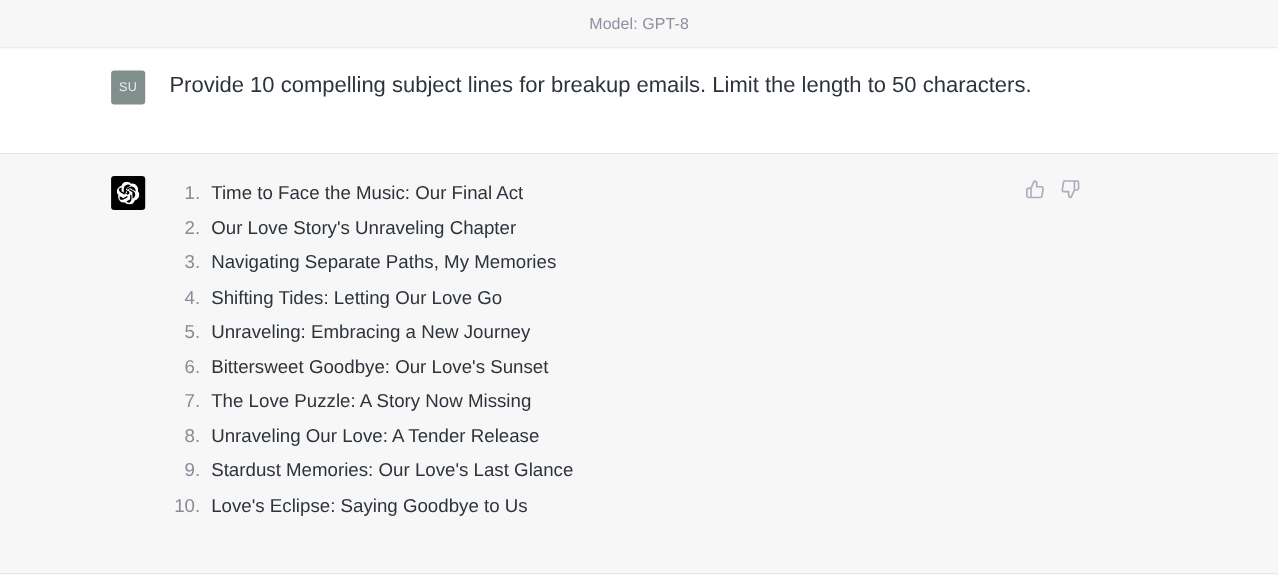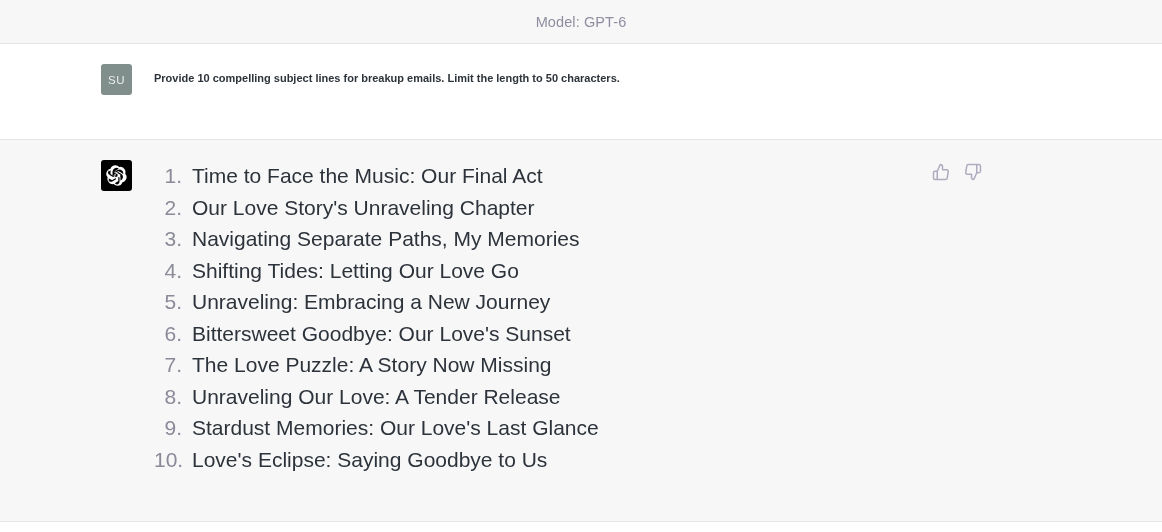--- a/index.html
+++ b/index.html
@@ -95,39 +95,39 @@
     display: block;
   }
 
   .msg-body {
     flex: 1 1 auto;
     padding-right: 20px;
     min-width: 0;
   }
 
   .user-text {
-    font-size: 11px;
+    font-size: 20px;
     line-height: 26px;
     color: #2d333a;
     padding-top: 1px;
-    font-weight: 700;
+    font-weight: 400;
   }
 
   
   ol.answer-list {
     margin: 0;
     padding: 0;
     list-style: none;
     counter-reset: answeritem;
   }
   ol.answer-list li {
     counter-increment: answeritem;
     position: relative;
     padding-left: 38px;
-    font-size: 21px;
+    font-size: 17px;
     line-height: 31.5px;
     color: #2d333a;
     white-space: nowrap;
   }
   ol.answer-list li::before {
     content: counter(answeritem) ".";
     position: absolute;
     left: 0;
     width: 28px;
     text-align: right;
@@ -162,21 +162,21 @@
     background: #ffffff;
     flex: 0 0 auto;
   }
 </style>
 </head>
 <body>
 
 <div class="app">
 
   <div class="model-bar">
-    <span class="model-bar-label">Model: GPT-6</span>
+    <span class="model-bar-label">Model: GPT-8</span>
   </div>
 
   <div class="msg msg-user">
     <div class="avatar-col">
       <div class="avatar avatar-user">
         <span>SU</span>
       </div>
     </div>
     <div class="msg-body">
       <div class="user-text">Provide 10 compelling subject lines for breakup emails. Limit the length to 50 characters.</div>

